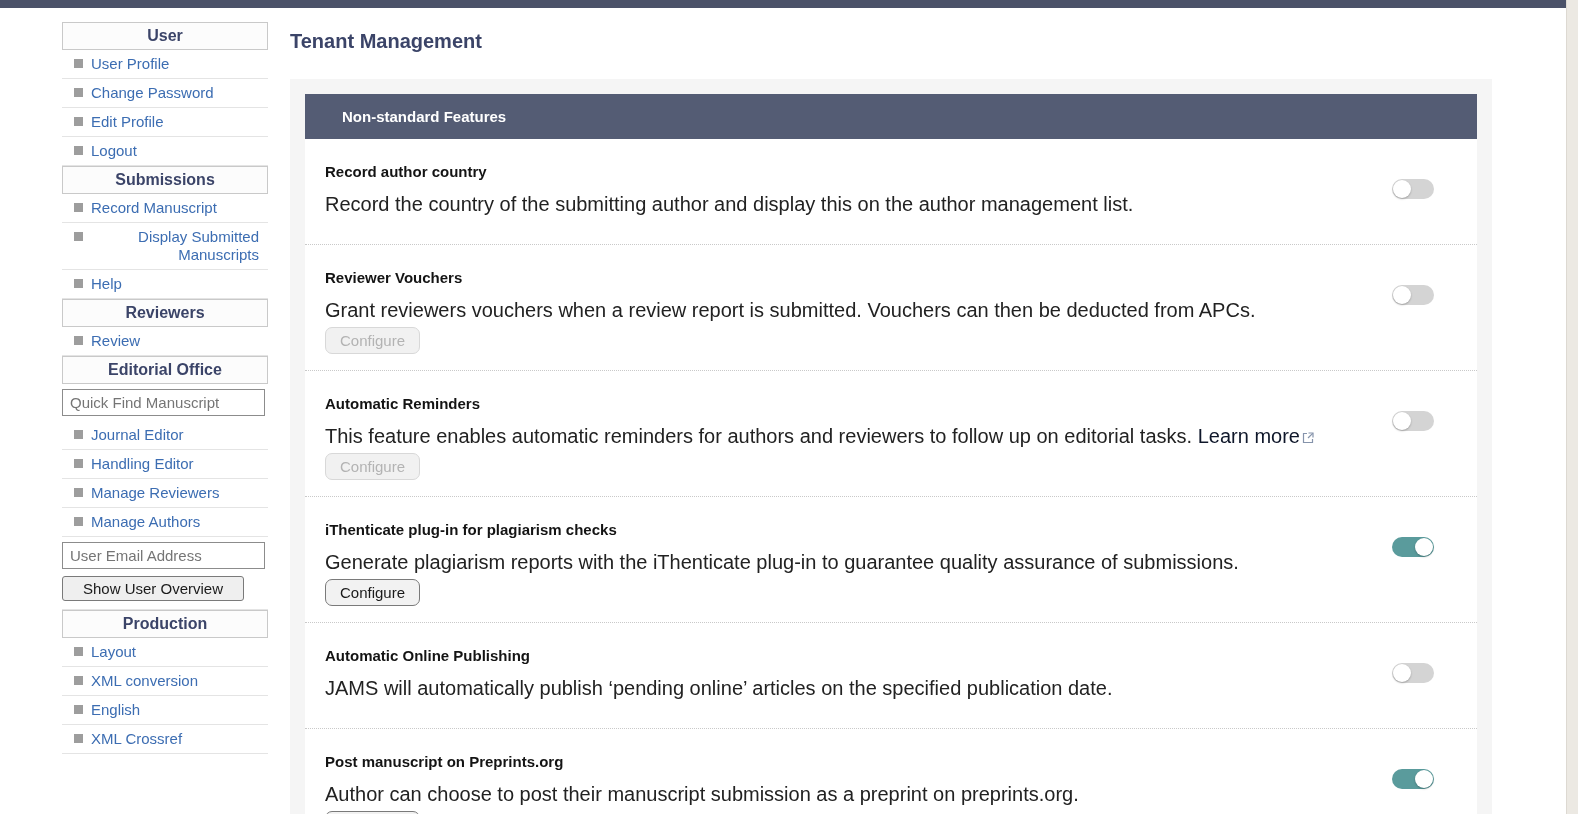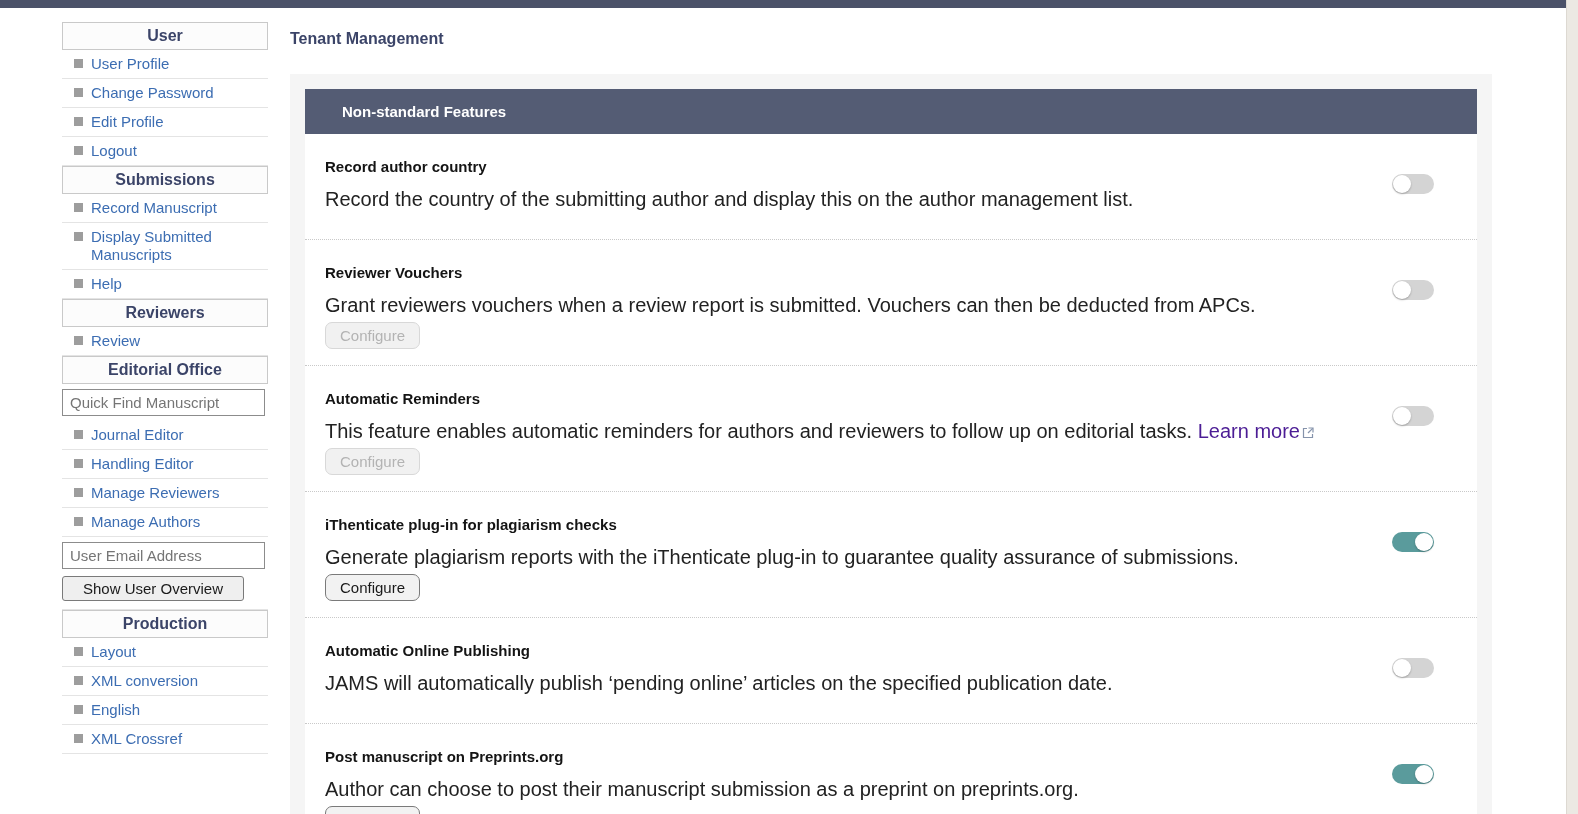--- a/index.html
+++ b/index.html
@@ -43,20 +43,21 @@
     color: #3b4468;
     padding: 4px 0;
   }
   .side-list { list-style: none; }
   .side-item {
     display: flex;
     align-items: flex-start;
     padding: 5px 0 5px 12px;
     border-bottom: 1px solid #e4e4e4;
     cursor: pointer;
+    text-align: right;
   }
   .bullet {
     width: 9px; height: 9px;
     background: #9d9d9d;
     flex-shrink: 0;
     margin: 4px 8px 0 0;
   }
   .side-link {
     color: #3c6db2;
     font-size: 15px;
@@ -88,21 +89,21 @@
     margin: 7px 0 8px 0;
     cursor: pointer;
   }
   .side-sep { border-bottom: 1px solid #e4e4e4; height: 1px; }
   
   .main {
     margin-left: 22px;
     width: 1202px;
   }
   .page-title {
-    font-size: 16px;
+    font-size: 20px;
     font-weight: bold;
     color: #3b4468;
     margin: 8px 0 26px 0;
   }
   .panel {
     background: #f5f5f5;
     padding: 15px;
     width: 1202px;
     height: 744px;
   }
@@ -128,21 +129,21 @@
     font-weight: bold;
     color: #141414;
     margin-bottom: 14px;
   }
   .feature-desc {
     font-size: 20px;
     color: #222222;
     line-height: 20px;
   }
   .learn-more {
-    color: #4c1d95;
+    color: #0f172a;
     text-decoration: none;
     cursor: pointer;
     white-space: nowrap;
     margin-top: 20px;
   }
   .ext-icon { margin-left: 2px; vertical-align: -1px; }
   .configure-btn {
     font-family: "Liberation Sans", sans-serif;
     font-size: 15px;
     color: #1a1a1a;

